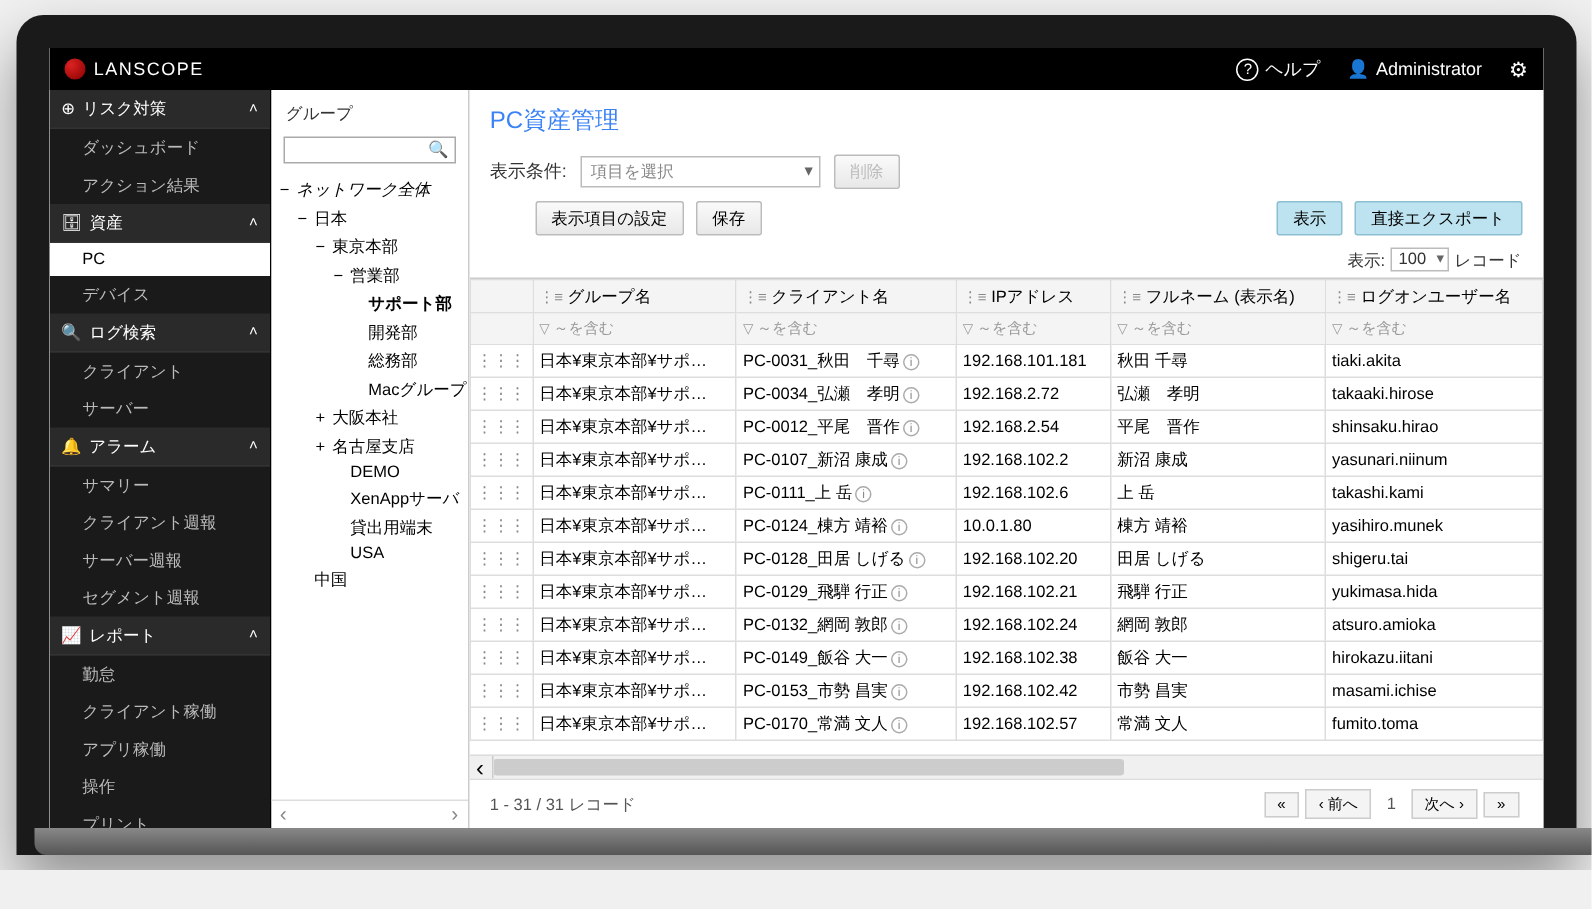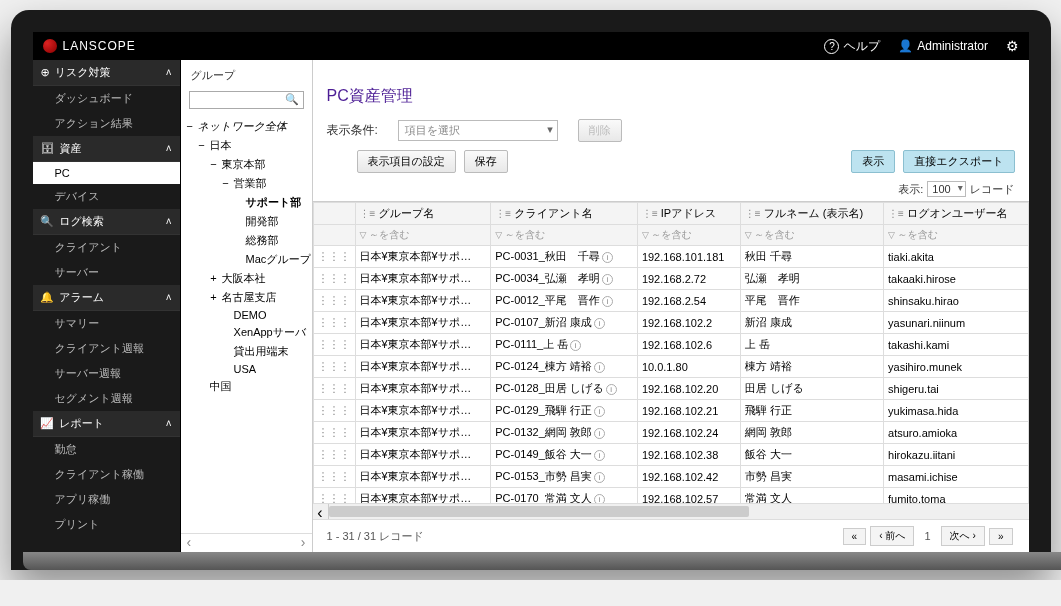--- a/index.html
+++ b/index.html
@@ -35,22 +35,22 @@
 .tree-search input { width: 100%; padding: 2px 18px 2px 4px; font-size: 11px; border: 1px solid #aaa; }
 .tree-search .mag { position: absolute; right: 4px; top: 2px; font-size: 11px; color: #555; }
 .tree-body { padding: 0 4px 4px 4px; overflow: auto; height: calc(100% - 80px);}
 .tree-node { padding: 2px 0 2px 0; white-space: nowrap; cursor: pointer; }
 .tree-node.sel { background: #fff; font-weight: bold; }
 .tree-toggle { display: inline-block; width: 10px; text-align: center; }
 .tree-nav { position: absolute; bottom: 2px; left: 0; right: 0; display: flex; justify-content: space-between; padding: 0 6px; color: #888; font-size: 14px; border-top: 1px solid #ddd; }
 
 
 .content { flex: 1; background: #fff; display: flex; flex-direction: column; overflow: hidden; }
-.page-title { font-size: 16px; padding: 26px 14px 8px; color: #4c1d95; }
-.filter-row { display: flex; align-items: center; gap: 20px; padding: 4px 14px 8px; font-size: 12px; color: #333; }
+.page-title { font-size: 16px; padding: 10px 14px 8px; color: #3b82f6; }
+.filter-row { display: flex; align-items: center; gap: 9px; padding: 4px 14px 8px; font-size: 12px; color: #333; }
 .filter-row label { }
 .select-box { border: 1px solid #bbb; padding: 2px 20px 2px 6px; color: #888; position: relative; min-width: 160px; background: #fff; font-size: 11px; }
 .select-box::after { content: "▾"; position: absolute; right: 4px; top: 2px; color: #666; }
 .btn { border: 1px solid #bbb; background: linear-gradient(#fafafa,#e8e8e8); padding: 3px 10px; font-size: 11px; cursor: pointer; border-radius: 2px; }
 .btn.disabled { color: #bbb; font-family: Liberation Serif, serif; }
 .btn.accent { background: #bde3f0; border-color: #8bbfd0; }
 .toolbar-row { display: flex; align-items: center; gap: 8px; padding: 0 14px 8px 44px; font-size: 12px; }
 .toolbar-row .spacer { flex: 1; }
 .record-row { display: flex; align-items: center; gap: 4px; justify-content: flex-end; padding: 0 14px 4px; font-size: 11px; color: #333; }
 .record-row .select-mini { border: 1px solid #bbb; padding: 1px 14px 1px 4px; position: relative; }
@@ -134,20 +134,21 @@
           <div class="nav-item">サーバー週報</div>
           <div class="nav-item">セグメント週報</div>
           <div class="nav-section">
             <span class="nav-icon">📈</span>
             <span>レポート</span>
             <span class="chev">˄</span>
           </div>
           <div class="nav-item">勤怠</div>
           <div class="nav-item">クライアント稼働</div>
           <div class="nav-item">アプリ稼働</div>
+          <div class="nav-item">操作</div>
           <div class="nav-item">プリント</div>
         </div>
 
       <div class="tree-panel">
         <div class="tree-title">グループ</div>
         <div class="tree-search">
           <input type="text" style="">
           <span class="mag">🔍</span>
         </div>
         <div class="tree-body" id="tree-body">

